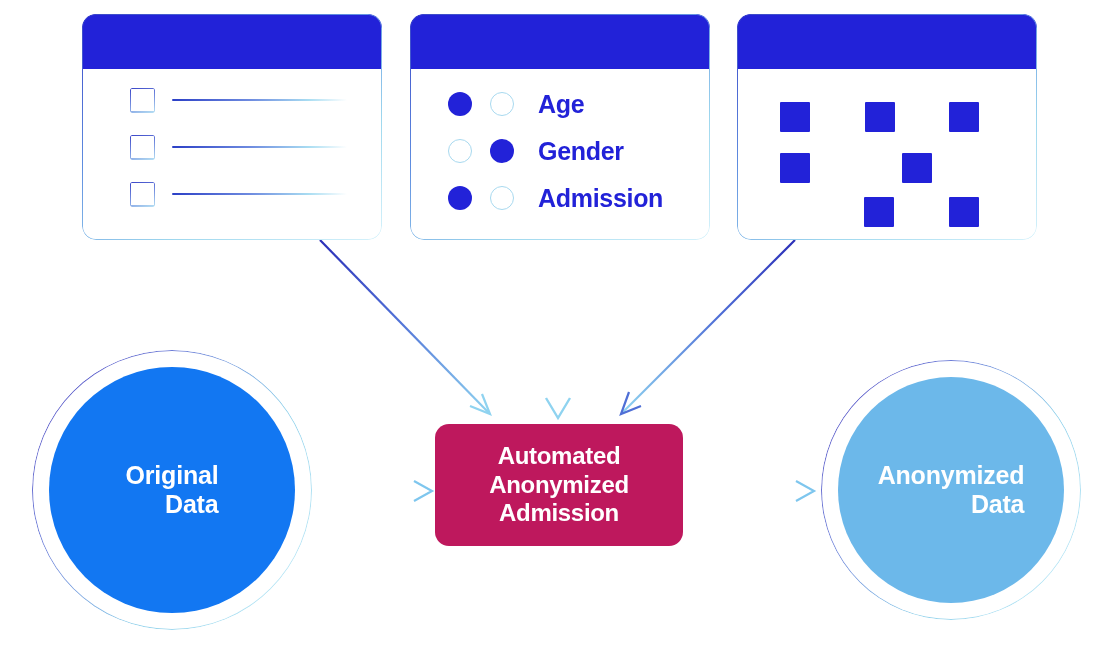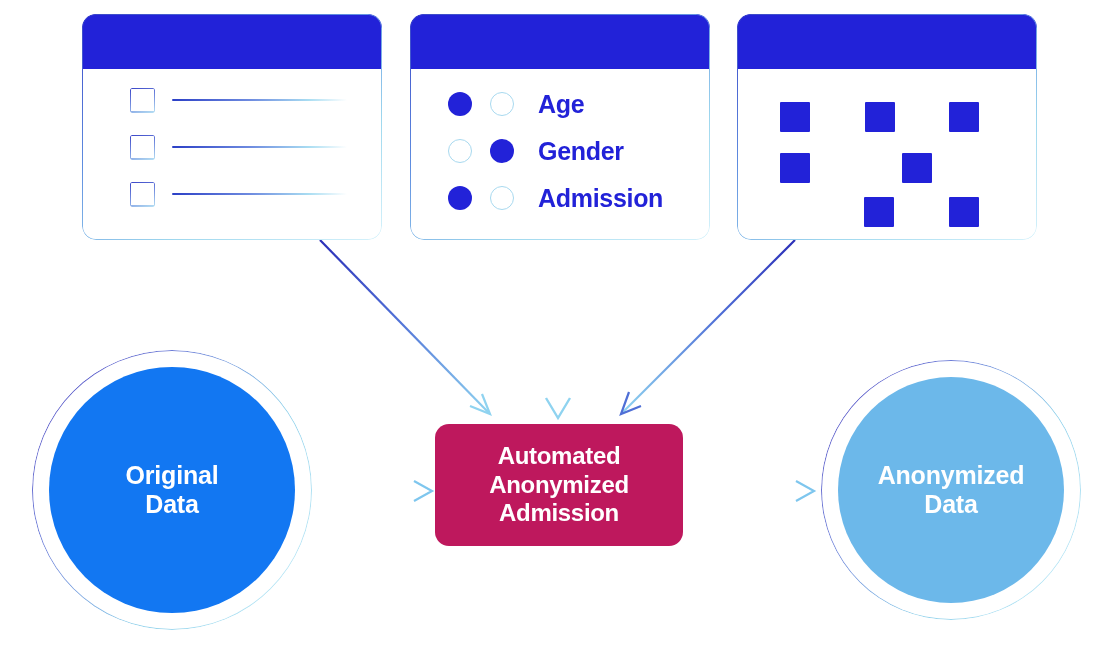--- a/index.html
+++ b/index.html
@@ -150,21 +150,21 @@
     -webkit-mask-composite: xor;
             mask: linear-gradient(#fff 0 0) content-box, linear-gradient(#fff 0 0);
     mask-composite: exclude;
   }
   .disc {
     position: absolute;
     border-radius: 50%;
     display: flex;
     align-items: center;
     justify-content: center;
-    text-align: center;
+    text-align: right;
     color: #ffffff;
     font-weight: bold;
     font-size: 25px;
     line-height: 1.18;
     letter-spacing: -0.2px;
   }
   .software-box {
     position: absolute;
     border-radius: 14px;
     display: flex;

